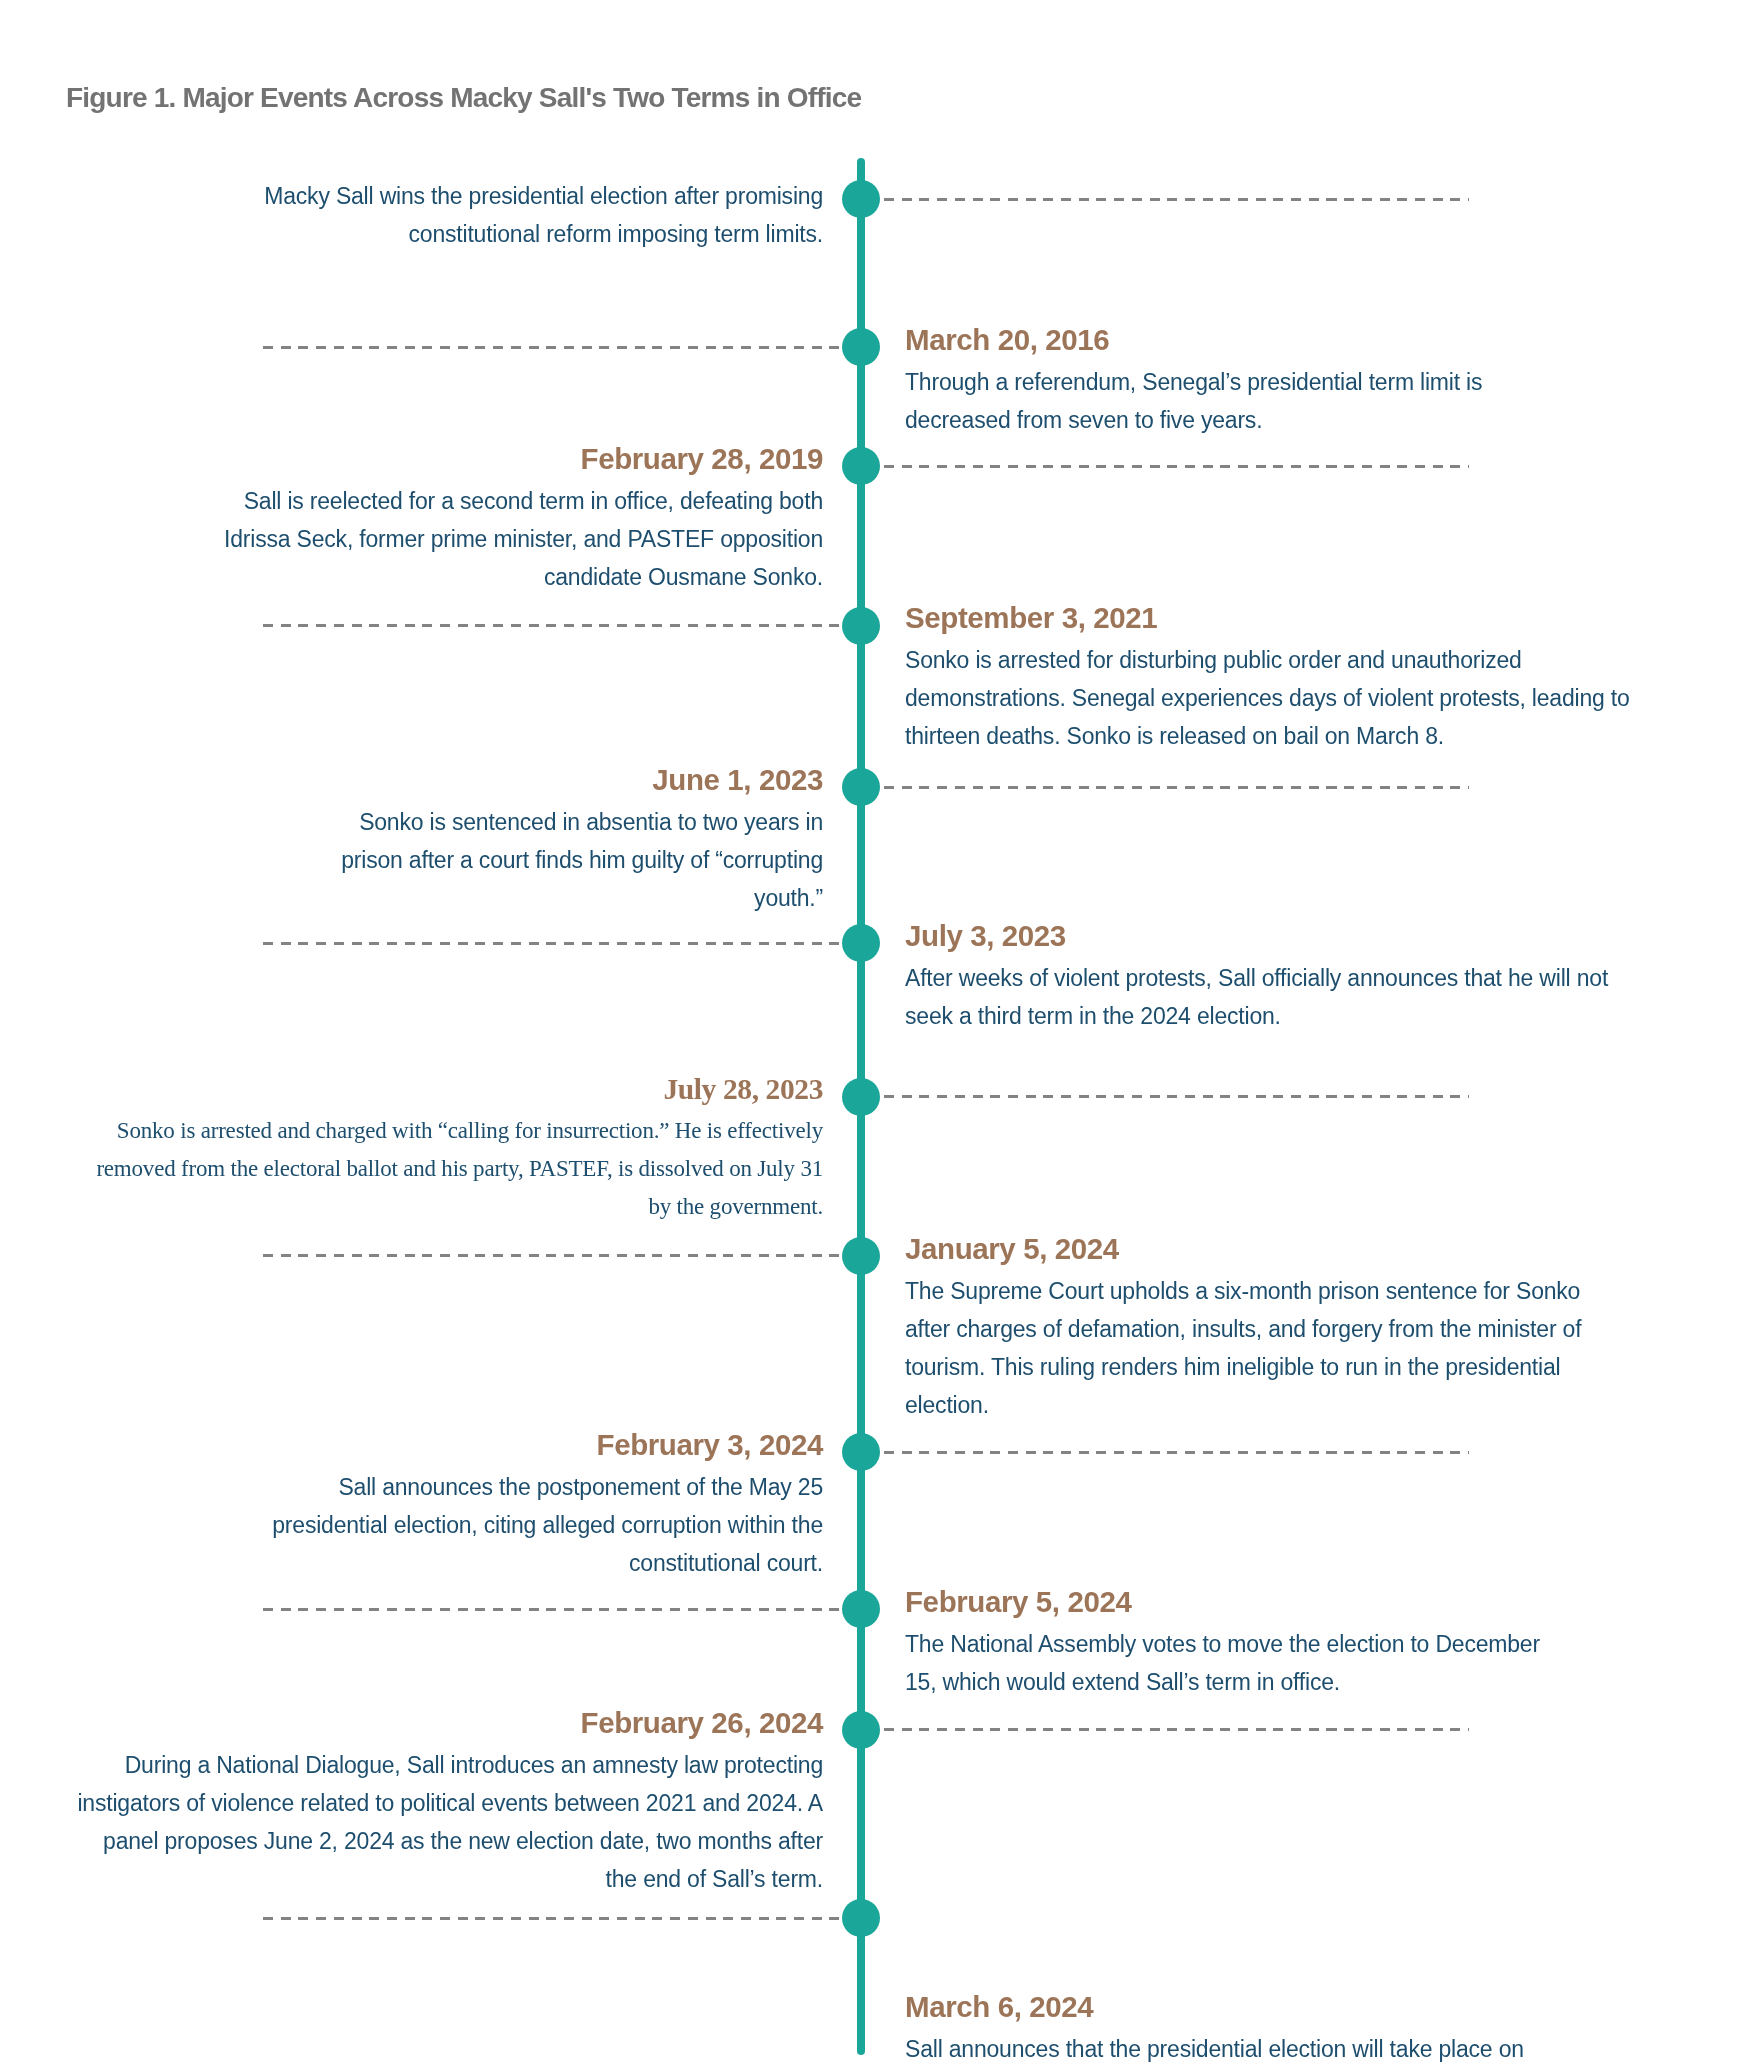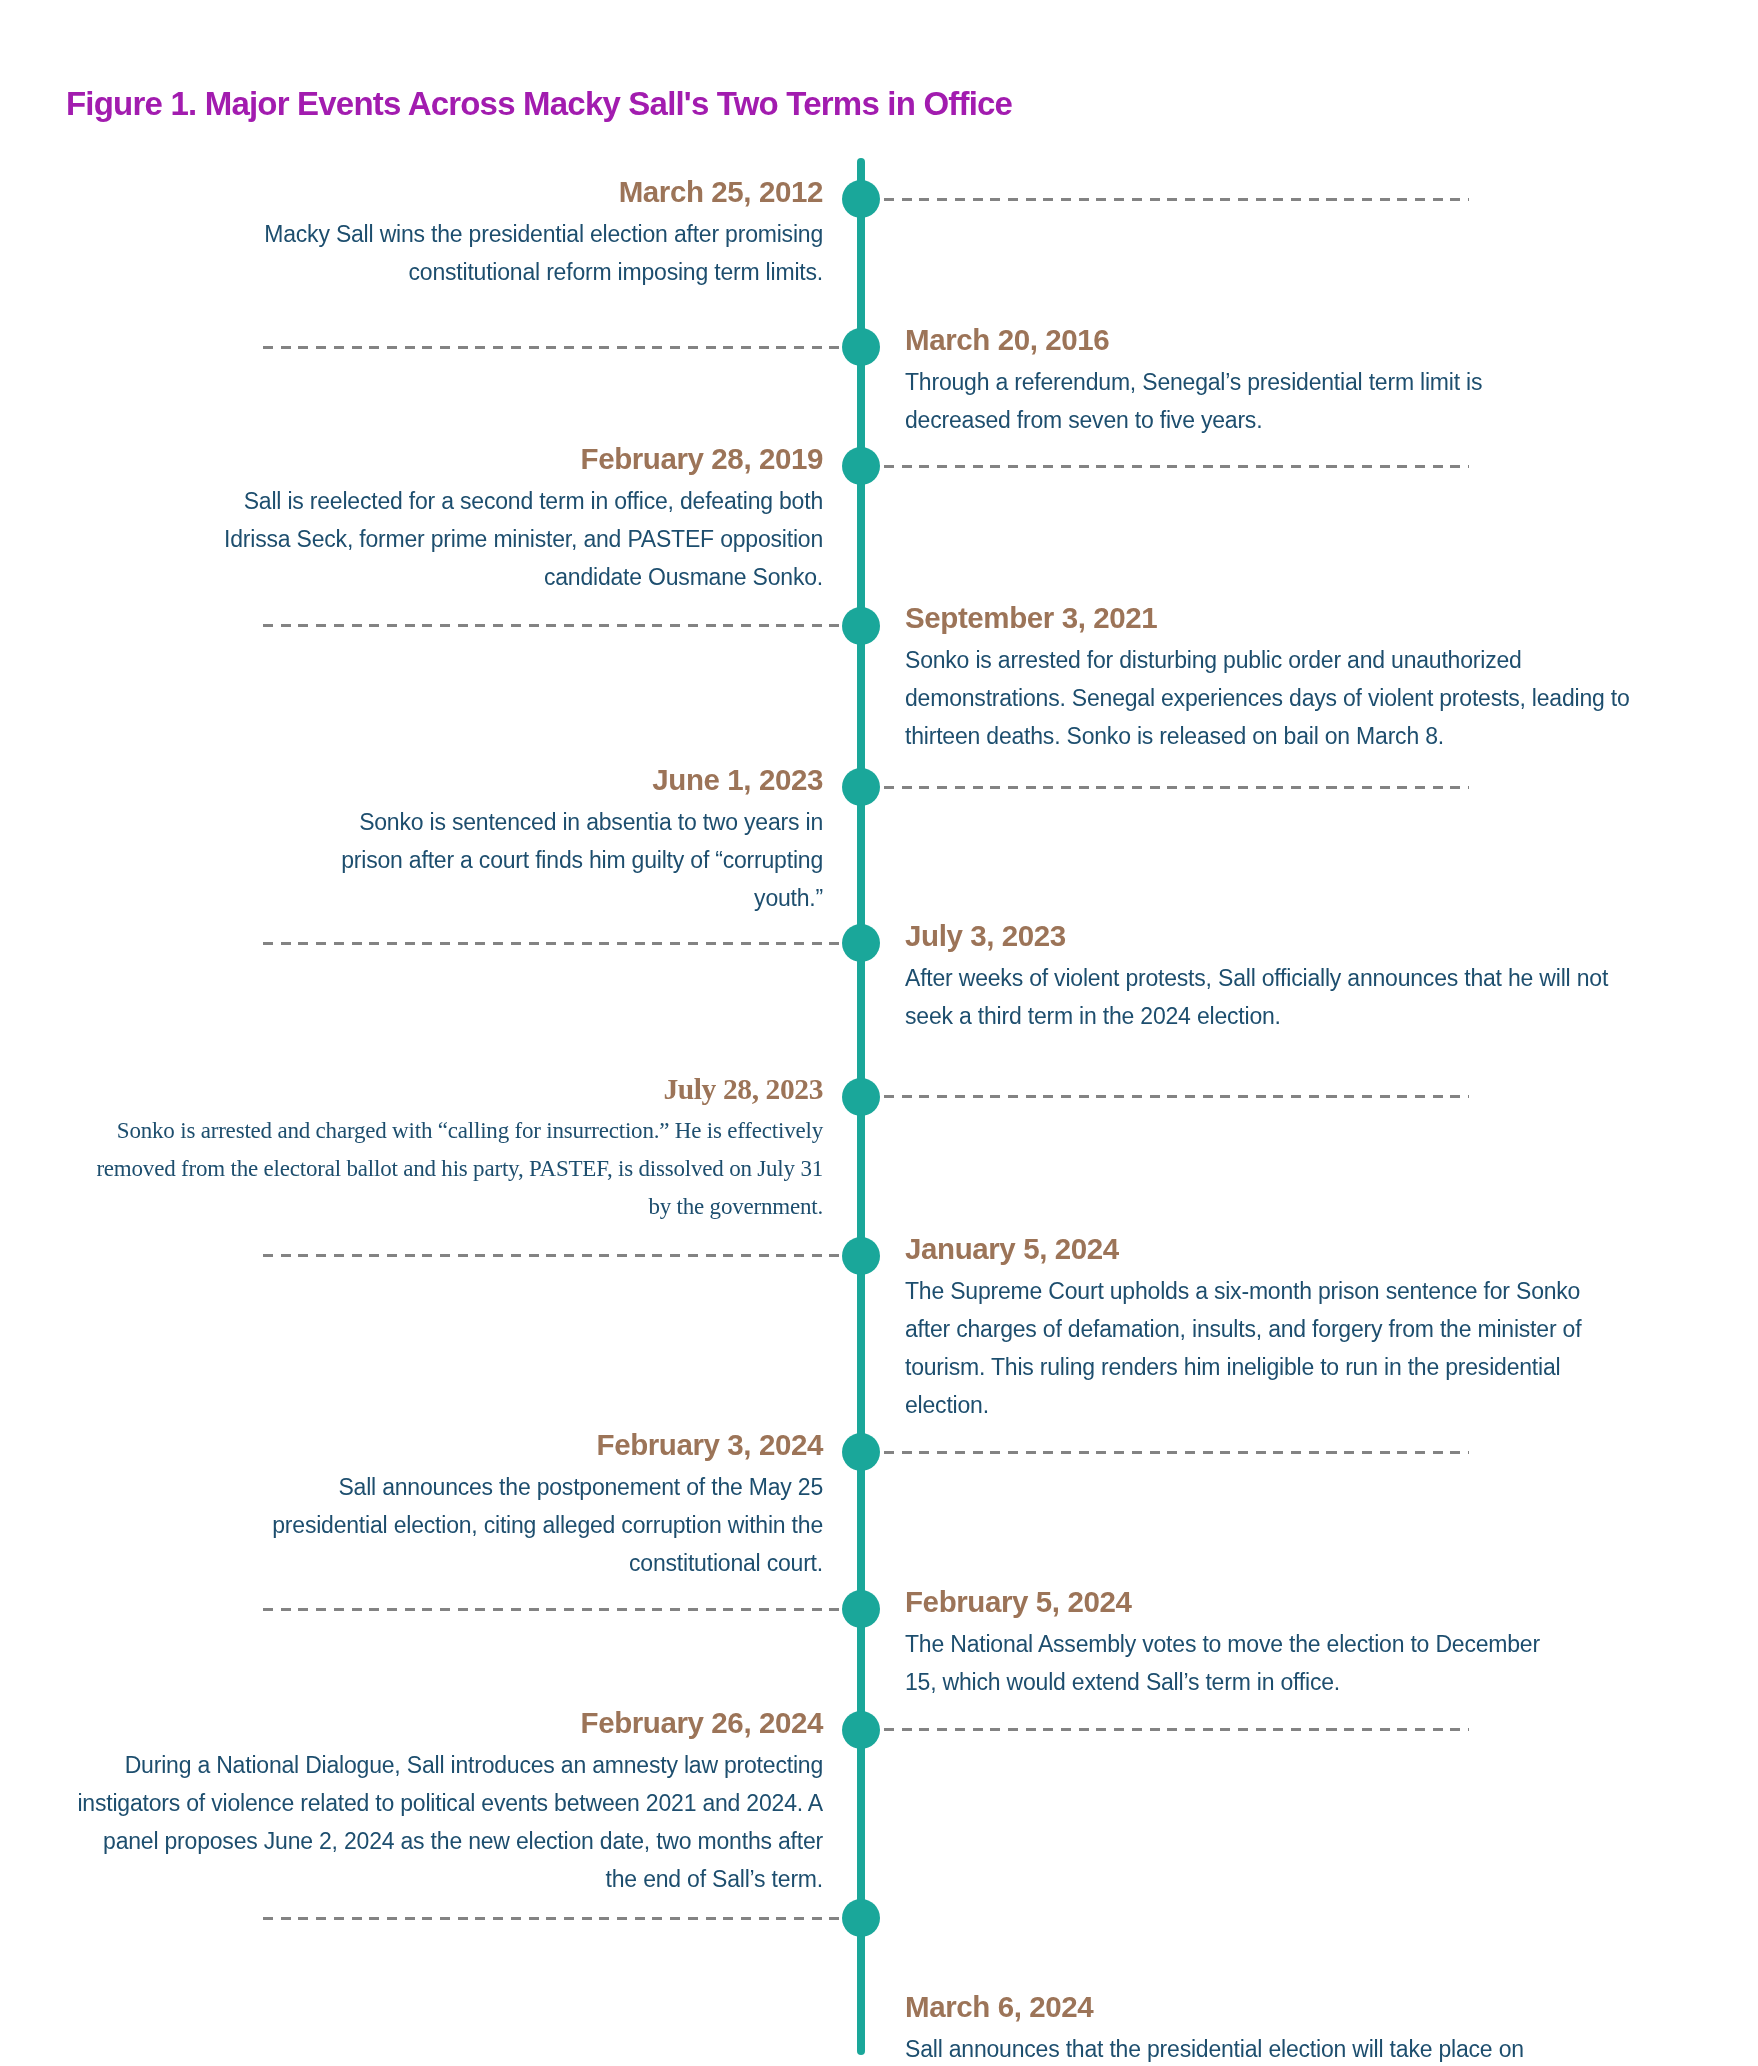--- a/index.html
+++ b/index.html
@@ -11,24 +11,24 @@
   body {
     width: 1759px;
     height: 2066px;
     position: relative;
     overflow: hidden;
   }
   .figure-title {
     position: absolute;
     left: 66px;
     top: 63px;
-    font-size: 33px;
+    font-size: 28px;
     font-weight: bold;
     letter-spacing: -0.8px;
-    color: #a21caf;
+    color: #737373;
     white-space: nowrap;
   }
   .timeline-line {
     position: absolute;
     left: 857px;
     top: 158px;
     width: 8.4px;
     height: 1897px;
     background: #1aa79a;
     border-radius: 5px;
@@ -122,21 +122,20 @@
 <div class="dot d4"></div>
 <div class="dot d5"></div>
 <div class="dot d6"></div>
 <div class="dot d7"></div>
 <div class="dot d8"></div>
 <div class="dot d9"></div>
 <div class="dot d10"></div>
 <div class="dot d11"></div>
 
 <div class="ev left e0">
-  <div class="date">March 25, 2012</div>
   <p>Macky Sall wins the presidential election after promising constitutional reform imposing term limits.</p>
 </div>
 
 <div class="ev right e1">
   <div class="date">March 20, 2016</div>
   <p>Through a referendum, Senegal’s presidential term limit is decreased from seven to five years.</p>
 </div>
 
 <div class="ev left e2">
   <div class="date">February 28, 2019</div>

